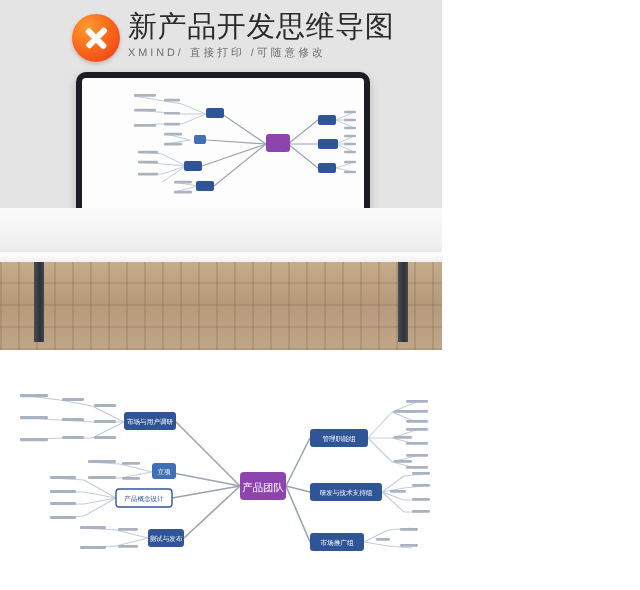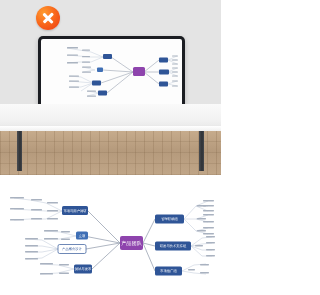--- a/index.html
+++ b/index.html
@@ -98,20 +98,24 @@
   .nd-text{font-family:"Liberation Sans",sans-serif;}
 </style>
 </head>
 <body>
 
 <div class="page">
 
   <div class="header">
     <div class="brand">
       <div class="logo"></div>
+      <div class="title-wrap">
+        <div class="title nd-text">新产品开发思维导图</div>
+        <div class="subtitle nd-text">XMIND/ 直接打印 /可随意修改</div>
+      </div>
     </div>
 
     <div class="laptop">
       <div class="lid">
         <div class="screen">
           <div class="map">
             <svg viewBox="0 0 141 67" preserveAspectRatio="none">
               <g stroke="#9aa3b2" stroke-width="0.6" fill="none">
                 <path d="M92 33 L70 18"></path>
                   <path d="M92 33 L62 31"></path>

